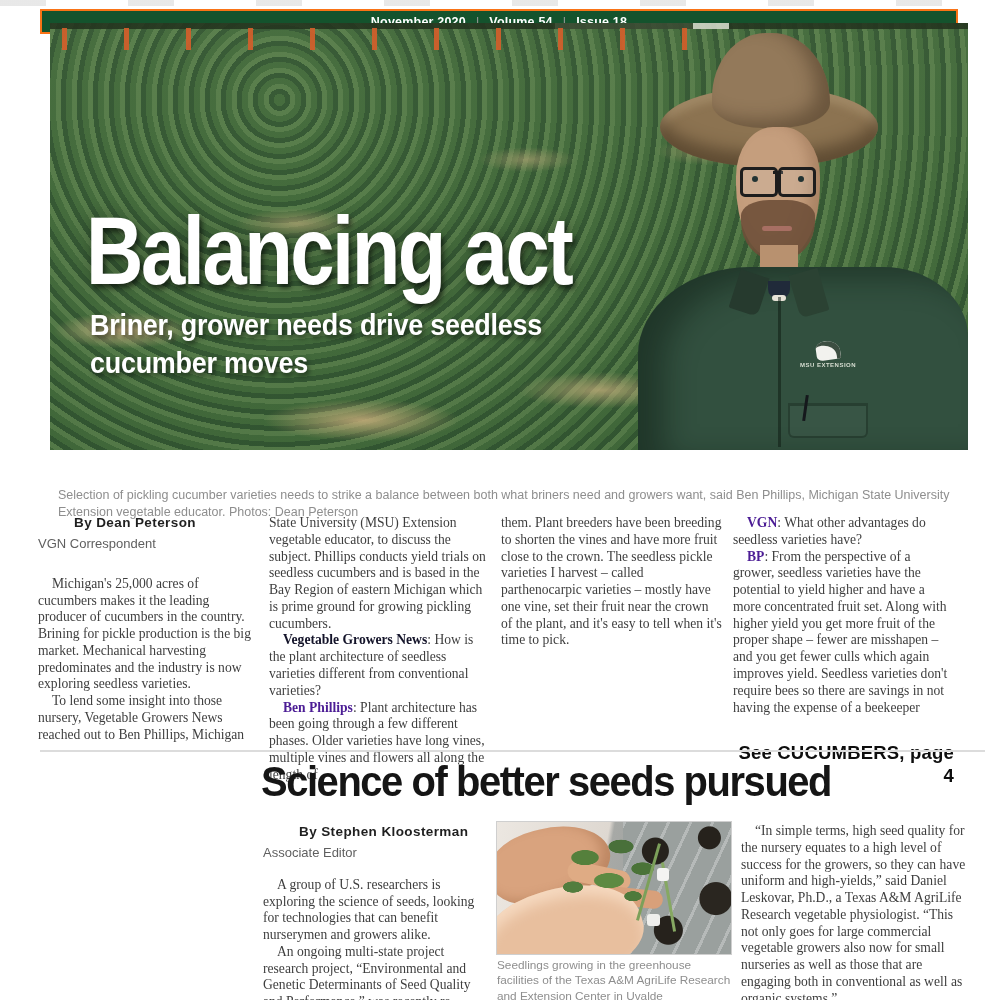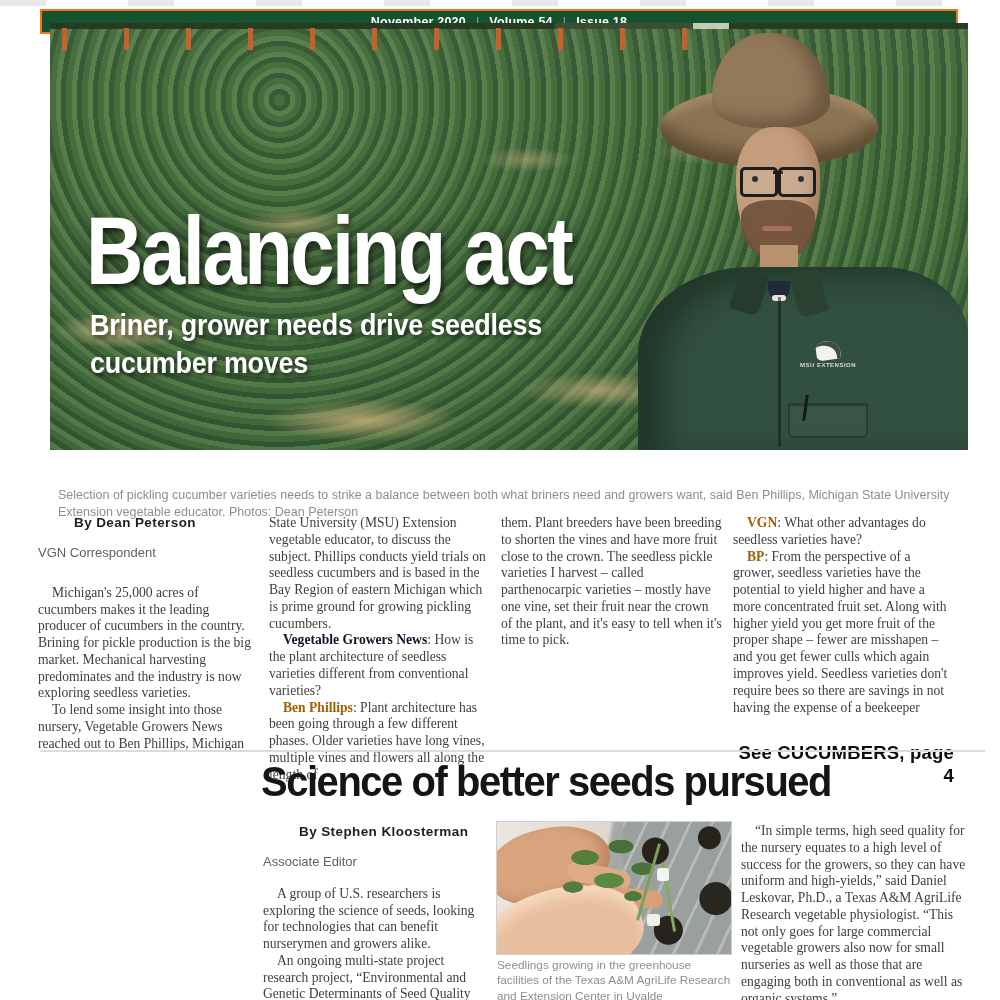--- a/index.html
+++ b/index.html
@@ -77,25 +77,25 @@
   .caption{position:absolute;left:42px;top:471px;width:902px;margin:16px;font-size:12.5px;
     color:#8e8e8e;line-height:1.32;}
 
   
   .bodycol{position:absolute;top:515px;width:221px;font-family:"Liberation Serif",serif;
     font-size:13.6px;line-height:1.235;color:#3e3e3e;}
   .bodycol p{margin:0;}
   .bodycol p.ind{text-indent:14px;}
   .byline .by{font-family:"Liberation Sans",sans-serif;font-weight:bold;font-size:13.5px;
     color:#1f1f1f;letter-spacing:.4px;padding-left:36px;}
-  .byline .role{font-family:"Liberation Sans",sans-serif;font-size:13px;color:#5f5f5f;margin-top:13px;}
+  .byline .role{font-family:"Liberation Sans",sans-serif;font-size:13px;color:#5f5f5f;margin-top:4px;}
   .byline{margin-bottom:24px;}
   .q-label{font-weight:bold;}
   .q-label.dark{color:#14142a;}
-  .q-label.blue{color:#a16207;}
+  .q-label.blue{color:#4c1d95;}
   .col1{left:38px;} .col2{left:269px;} .col3{left:501px;} .col4{left:733px;}
   .jump{margin-top:26px;font-family:"Liberation Sans",sans-serif;font-weight:bold;font-size:18.5px;
     color:#0d0d0d;text-align:right;letter-spacing:.2px;}
 
   
   .divider{position:absolute;left:40px;right:15px;top:750px;height:2px;background:#dcdcdc;}
   .a2-headline{position:absolute;left:261px;top:758px;margin:0;font-size:42px;font-weight:bold;
     color:#151515;letter-spacing:-1.5px;transform:scaleX(.95);transform-origin:left;white-space:nowrap;}
   .a2col1{top:824px;left:263px;}
   .a2col1 .byline{margin-bottom:16px;}

